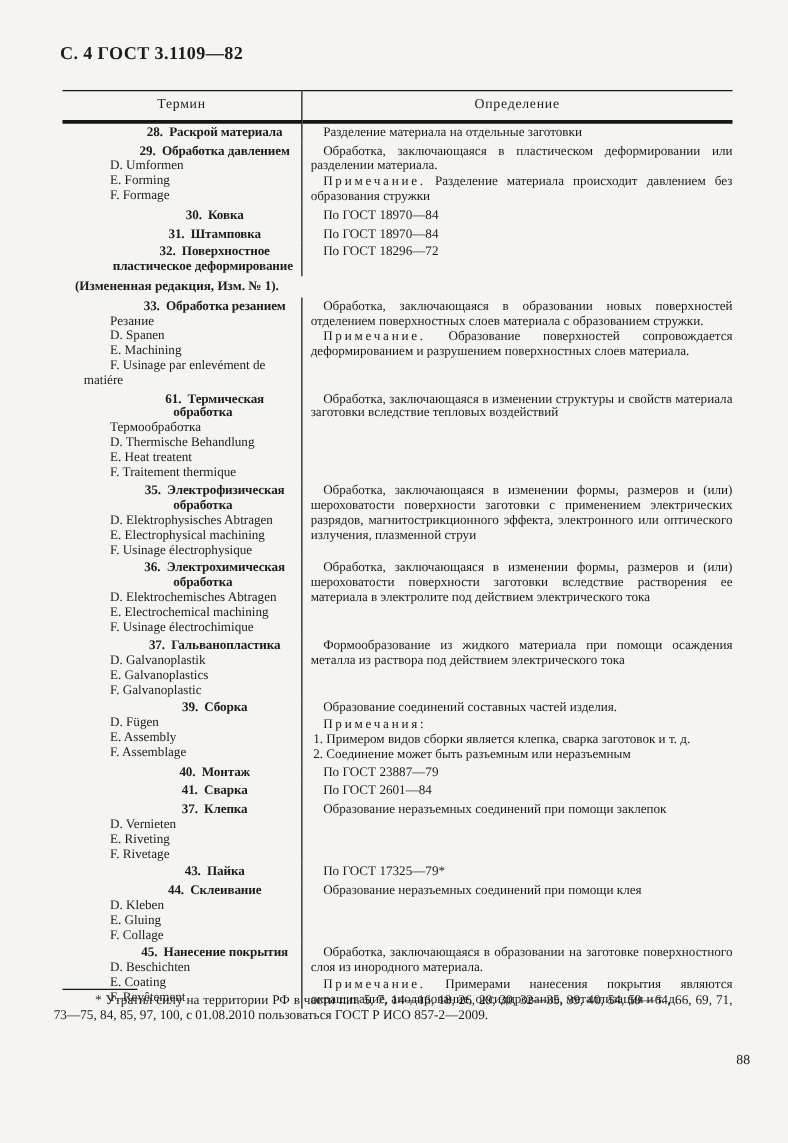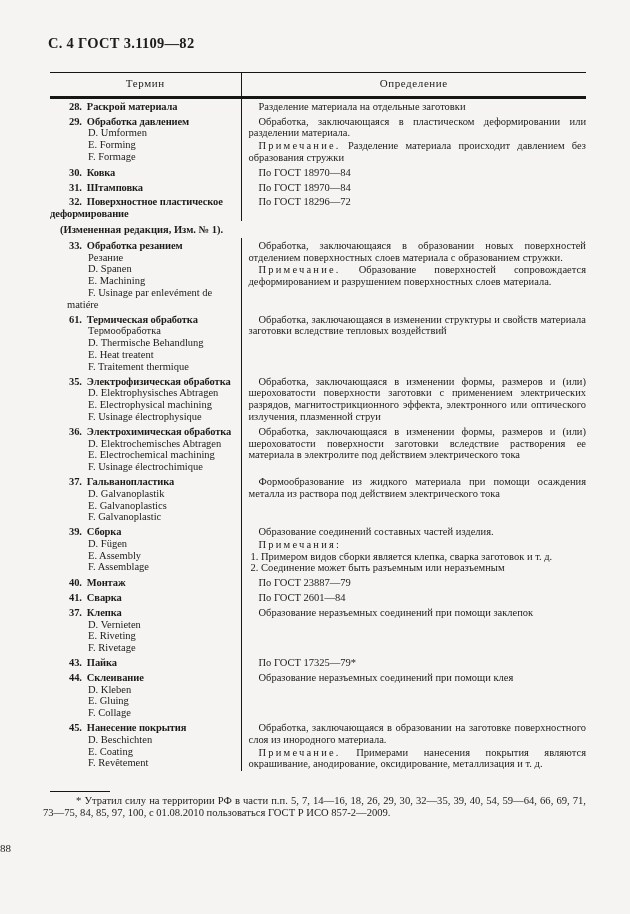--- a/index.html
+++ b/index.html
@@ -31,21 +31,21 @@
   thead th{
     font-weight:400;font-size:11px;letter-spacing:0.6px;
     padding:5px 0 6px;text-align:center;vertical-align:middle;
     border-bottom:3px solid var(--line);
   }
   th.c-term, td.term{width:191px;border-right:1.4px solid var(--line);}
   tbody td{vertical-align:top;padding:2px 0 1px;}
   td.term{padding-right:5px;}
   td.def{padding-left:7px;}
 
-  .term-head{text-indent:19px;font-weight:700;letter-spacing:-0.1px;text-align:left;}
+  .term-head{text-indent:19px;font-weight:700;letter-spacing:-0.1px;text-align:center;margin-left:39px;}
   .term-head .num{font-weight:700;margin-right:5px;}
   .sub{margin-left:17px;text-indent:21px;font-weight:400;}
 
   td.def p{margin:0;text-indent:10px;text-align:justify;}
   td.def p.note{margin-top:1px;}
   td.def p.li{text-indent:2px;text-align:left;}
   .note-label{letter-spacing:2.2px;}
 
   td.full-row{
     padding:3px 0 2px;font-weight:700;text-indent:10px;
@@ -54,21 +54,21 @@
   .footnote-rule{
     position:absolute;left:50px;top:791px;width:60px;height:0;
     border-top:1.3px solid var(--line);
   }
   .footnote{
     position:absolute;left:43px;top:795px;width:543px;
     font-size:10.6px;line-height:12.4px;text-align:justify;text-indent:33px;
   }
   .page-number{
     position:absolute;left:0;top:842px;width:600px;
-    text-align:left;font-size:11px;
+    text-align:right;font-size:11px;
   }
 </style>
 </head>
 <body>
 
 <div class="page">
   <div class="doc-header">С. 4 ГОСТ 3.1109—82</div>
 
   <div class="table-wrap">
     <table class="terms">

